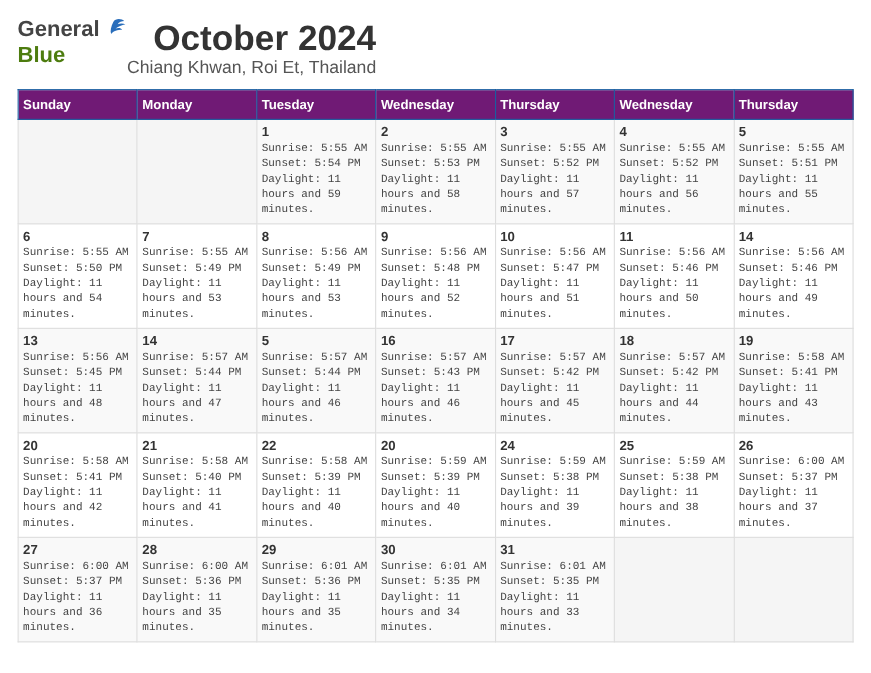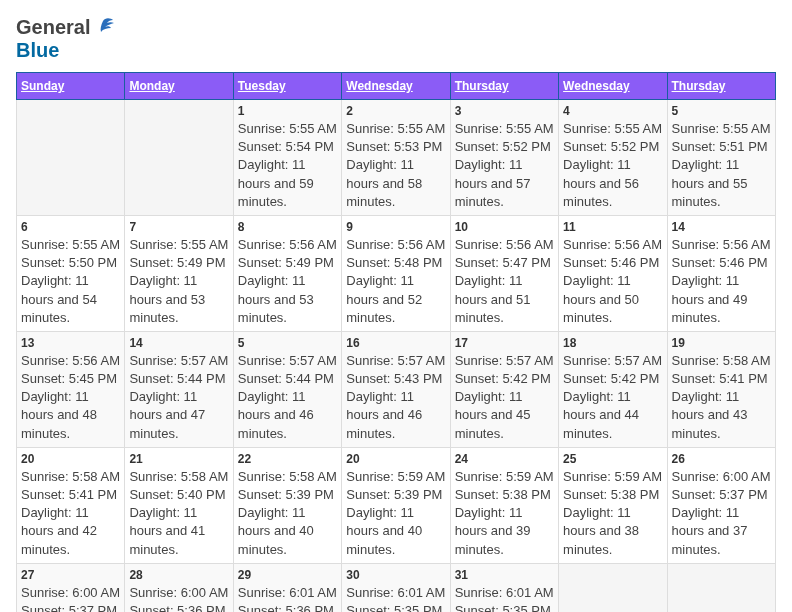--- a/index.html
+++ b/index.html
@@ -32,28 +32,27 @@
     .location-title {
       font-size: 16px;
       color: #555;
     }
     .calendar {
       width: 100%;
       border-collapse: collapse;
       border: 1px solid #ccc;
     }
     .calendar th {
-      background-color: #8b5cf6;
+      background-color: #701a75;
       color: #fff;
       font-size: 12px;
       font-weight: bold;
       padding: 6px 4px;
       text-align: left;
       border: 1px solid #1a5ea0;
-      text-decoration: underline;
     }
     .calendar td {
       vertical-align: top;
       padding: 4px;
       border: 1px solid #ddd;
       width: 14.28%;
       min-height: 80px;
       font-size: 10px;
       color: #333;
       background: #fff;
@@ -63,40 +62,41 @@
     }
     .calendar tr:nth-child(even) td {
       background-color: #fff;
     }
     .day-number {
       font-size: 12px;
       font-weight: bold;
       margin-bottom: 2px;
     }
     .day-info {
-      font-size: 13px;
+      font-size: 10px;
       line-height: 1.4;
       color: #444;
+      font-family: Liberation Mono, monospace;
     }
     .empty-cell {
       background: #f5f5f5 !important;
     }
     .logo-row {
       display: flex;
       align-items: center;
     }
     .logo-text-general {
       font-size: 20px;
       font-weight: bold;
       color: #444;
     }
     .logo-text-blue {
       font-size: 20px;
       font-weight: bold;
-      color: #0369a1;
+      color: #4d7c0f;
     }
     .logo-bird {
       display: inline-block;
       margin-left: 3px;
     }
   </style>
 </head>
 <body>
 
 <div class="header">
@@ -106,20 +106,24 @@
       <span class="logo-bird">
         <svg width="22" height="18" viewBox="0 0 22 18">
           <path d="M10 4 C12 0, 18 1, 20 3 C18 3, 15 4, 14 6 C16 5, 19 5, 21 6 C18 7, 14 8, 12 10 C14 9, 17 9, 18 11 C14 11, 10 12, 8 15 C7 12, 8 8, 10 4Z" fill="#2a6ebb"></path>
         </svg>
       </span>
     </div>
     <div>
       <span class="logo-text-blue">Blue</span>
     </div>
   </div>
+  <div class="title-area">
+    <div class="month-title">October 2024</div>
+    <div class="location-title">Chiang Khwan, Roi Et, Thailand</div>
+  </div>
 </div>
 
 <table class="calendar">
   <thead>
     <tr>
     <th>Sunday</th>
         <th>Monday</th>
         <th>Tuesday</th>
         <th>Wednesday</th>
         <th>Thursday</th>

